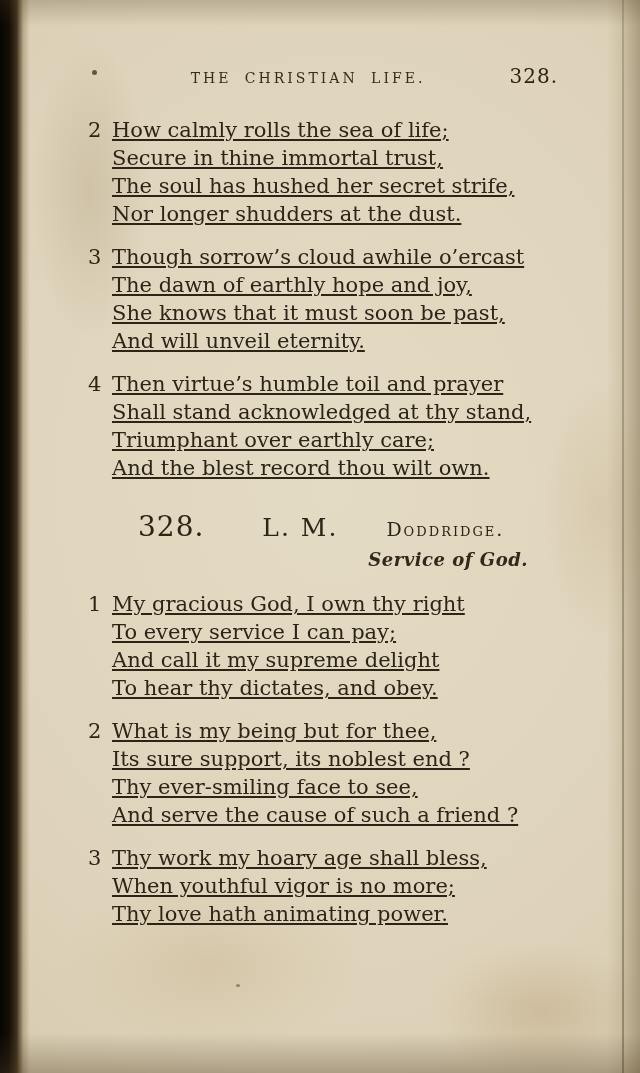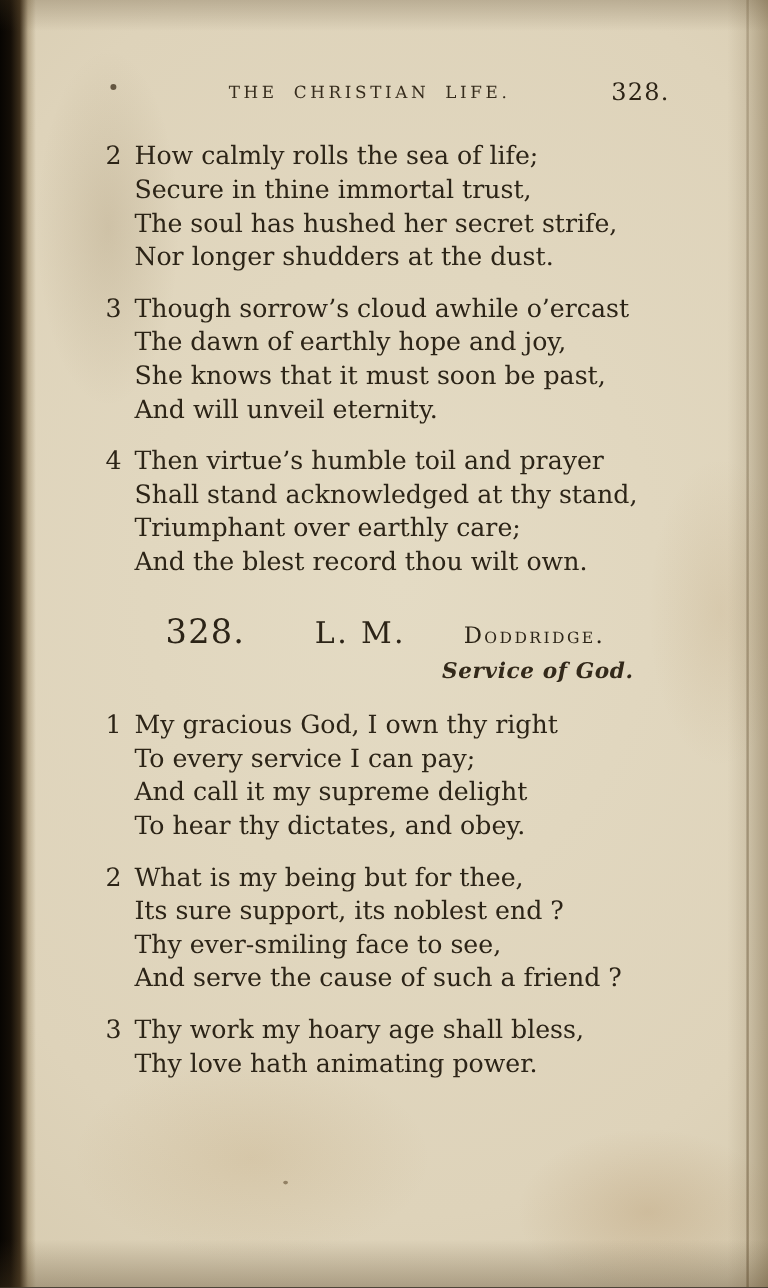--- a/index.html
+++ b/index.html
@@ -106,21 +106,21 @@
   .verse {
     display: flex;
     margin-bottom: 15px;
     font-size: 21px;
     line-height: 28px;
   }
   .vnum {
     width: 24px;
     flex: 0 0 24px;
   }
-  .vlines { flex: 1; }
+  .vlines { flex: 1; text-decoration: underline; }
   .hymn-head {
     display: flex;
     align-items: baseline;
     margin: 28px 0 6px 50px;
   }
   .hymn-num {
     font-size: 28px;
     letter-spacing: 1px;
   }
   .hymn-meter {
@@ -216,20 +216,21 @@
         <div>Its sure support, its noblest end ?</div>
         <div>Thy ever-smiling face to see,</div>
         <div>And serve the cause of such a friend ?</div>
       </div>
     </div>
 
     <div class="verse">
       <div class="vnum">3</div>
       <div class="vlines">
         <div>Thy work my hoary age shall bless,</div>
+        <div>When youthful vigor is no more;</div>
         <div>Thy love hath animating power.</div>
       </div>
     </div>
 
   </div>
 
   <div class="speck-1"></div>
   <div class="speck-2"></div>
 
   <div class="spine-shadow"></div>

